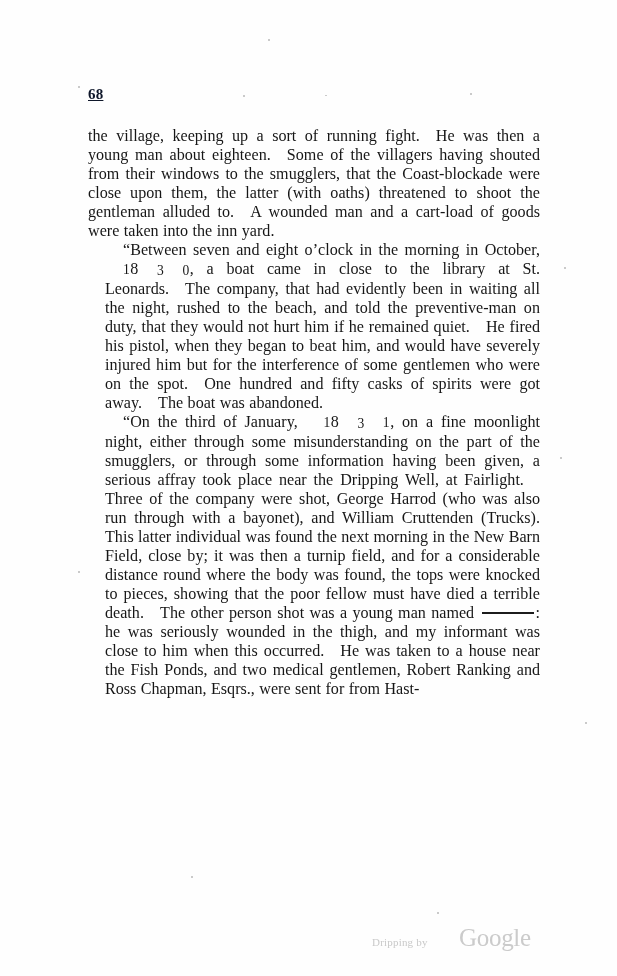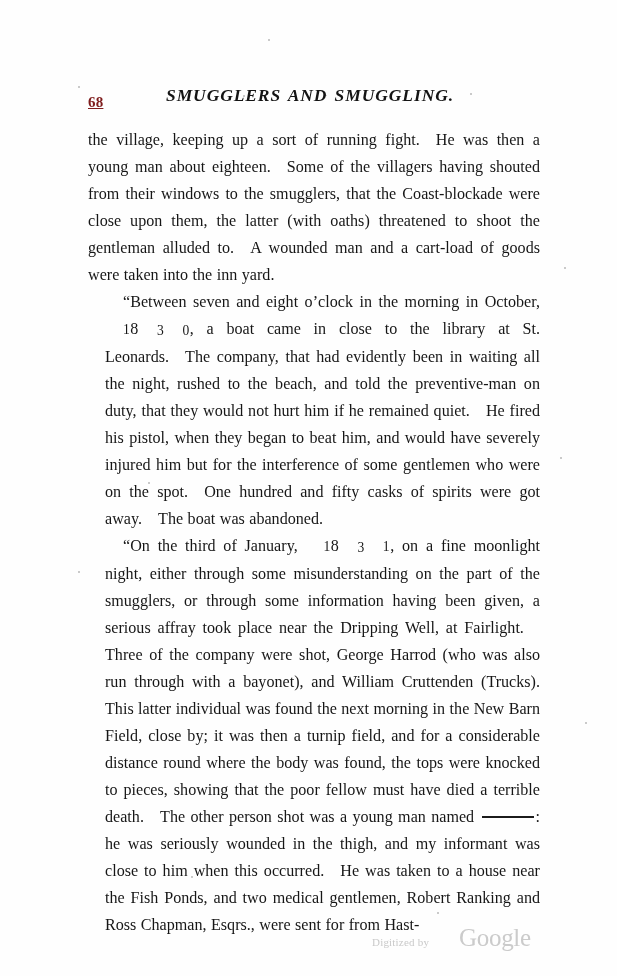--- a/index.html
+++ b/index.html
@@ -23,25 +23,25 @@
   .running-head {
     position: absolute;
     left: 88px;
     top: 86px;
     width: 452px;
     height: 22px;
   }
   .folio {
     position: absolute;
     left: 0;
-    top: 8px;
+    top: 0;
     font-size: 15px;
     font-weight: bold;
     letter-spacing: 0.2px;
-    color: #7f1d1d;
+    color: #0f172a;
     text-decoration: underline;
   }
   .head-title {
     position: absolute;
     left: 78px;
     top: 0px;
     font-size: 17.5px;
     font-style: italic;
     font-weight: bold;
     letter-spacing: 0.9px;
@@ -57,21 +57,21 @@
     position: absolute;
     left: 88px;
     top: 126px;
     width: 452px;
   }
   .para {
     margin: 0;
     text-align: justify;
     text-align-last: left;
     font-size: 16.1px;
-    line-height: 27px;
+    line-height: 19px;
     letter-spacing: 0.01px;
     word-spacing: 0.4px;
     color: #161616;
     hyphens: none;
   }
   .para.indent {
     text-indent: 18px;
     margin-left: 17px;
   }
 
@@ -151,31 +151,30 @@
   <div class="speck" style="left:564px; top:267px; width:2px; height:2px;"></div>
   <div class="speck" style="left:560px; top:457px; width:2px; height:2px;"></div>
   <div class="speck" style="left:78px; top:571px; width:2px; height:2px;"></div>
   <div class="speck" style="left:585px; top:722px; width:2px; height:2px;"></div>
   <div class="speck" style="left:191px; top:876px; width:2px; height:2px;"></div>
   <div class="speck" style="left:437px; top:912px; width:2px; height:2px;"></div>
   <div class="speck" style="left:148px; top:482px; width:2px; height:2px;"></div>
 
   <div class="running-head">
     <span class="folio">68</span>
-    <span class="head-title">SMUGGLERS AND SMUGGLING.</span>
   </div>
 
   <div class="text-block">
 
     <p class="para"><span>the village, keeping up a sort of running fight. He was then a young man about eighteen. Some of the villagers having shouted from their windows to the smugglers, that the Coast-blockade were close upon them, the latter (with oaths) threatened to shoot the gentleman alluded to. A wounded man and a cart-load of goods were taken into the inn yard.</span></p>
 
     <p class="para indent"><span>“Between seven and eight o’clock in the morning in October, </span><span class="osf"><span class="hi">1</span><span>8</span><span class="lo">3</span><span class="lo">0</span></span><span>, a boat came in close to the library at St. Leonards. The company, that had evidently been in waiting all the night, rushed to the beach, and told the preventive-man on duty, that they would not hurt him if he remained quiet. He fired his pistol, when they began to beat him, and would have severely injured him but for the interference of some gentlemen who were on the spot. One hundred and fifty casks of spirits were got away. The boat was abandoned.</span></p>
 
     <p class="para indent"><span>“On the third of January, </span><span class="osf"><span class="hi">1</span><span>8</span><span class="lo">3</span><span class="hi">1</span></span><span>, on a fine moonlight night, either through some misunderstanding on the part of the smugglers, or through some information having been given, a serious affray took place near the Dripping Well, at Fairlight. Three of the company were shot, George Harrod (who was also run through with a bayonet), and William Cruttenden (Trucks). This latter individual was found the next morning in the New Barn Field, close by; it was then a turnip field, and for a considerable distance round where the body was found, the tops were knocked to pieces, showing that the poor fellow must have died a terrible death. The other person shot was a young man named </span><span class="name-rule"></span><span>: he was seriously wounded in the thigh, and my informant was close to him when this occurred. He was taken to a house near the Fish Ponds, and two medical gentlemen, Robert Ranking and Ross Chapman, Esqrs., were sent for from Hast-</span></p>
 
   </div>
 
   <div class="watermark">
-    <span class="wm-digitized">Digitized by</span>
+    <span class="wm-digitized">Dripping by</span>
     <span class="wm-google">Google</span>
   </div>
 
 </div>
 
 </body></html>

